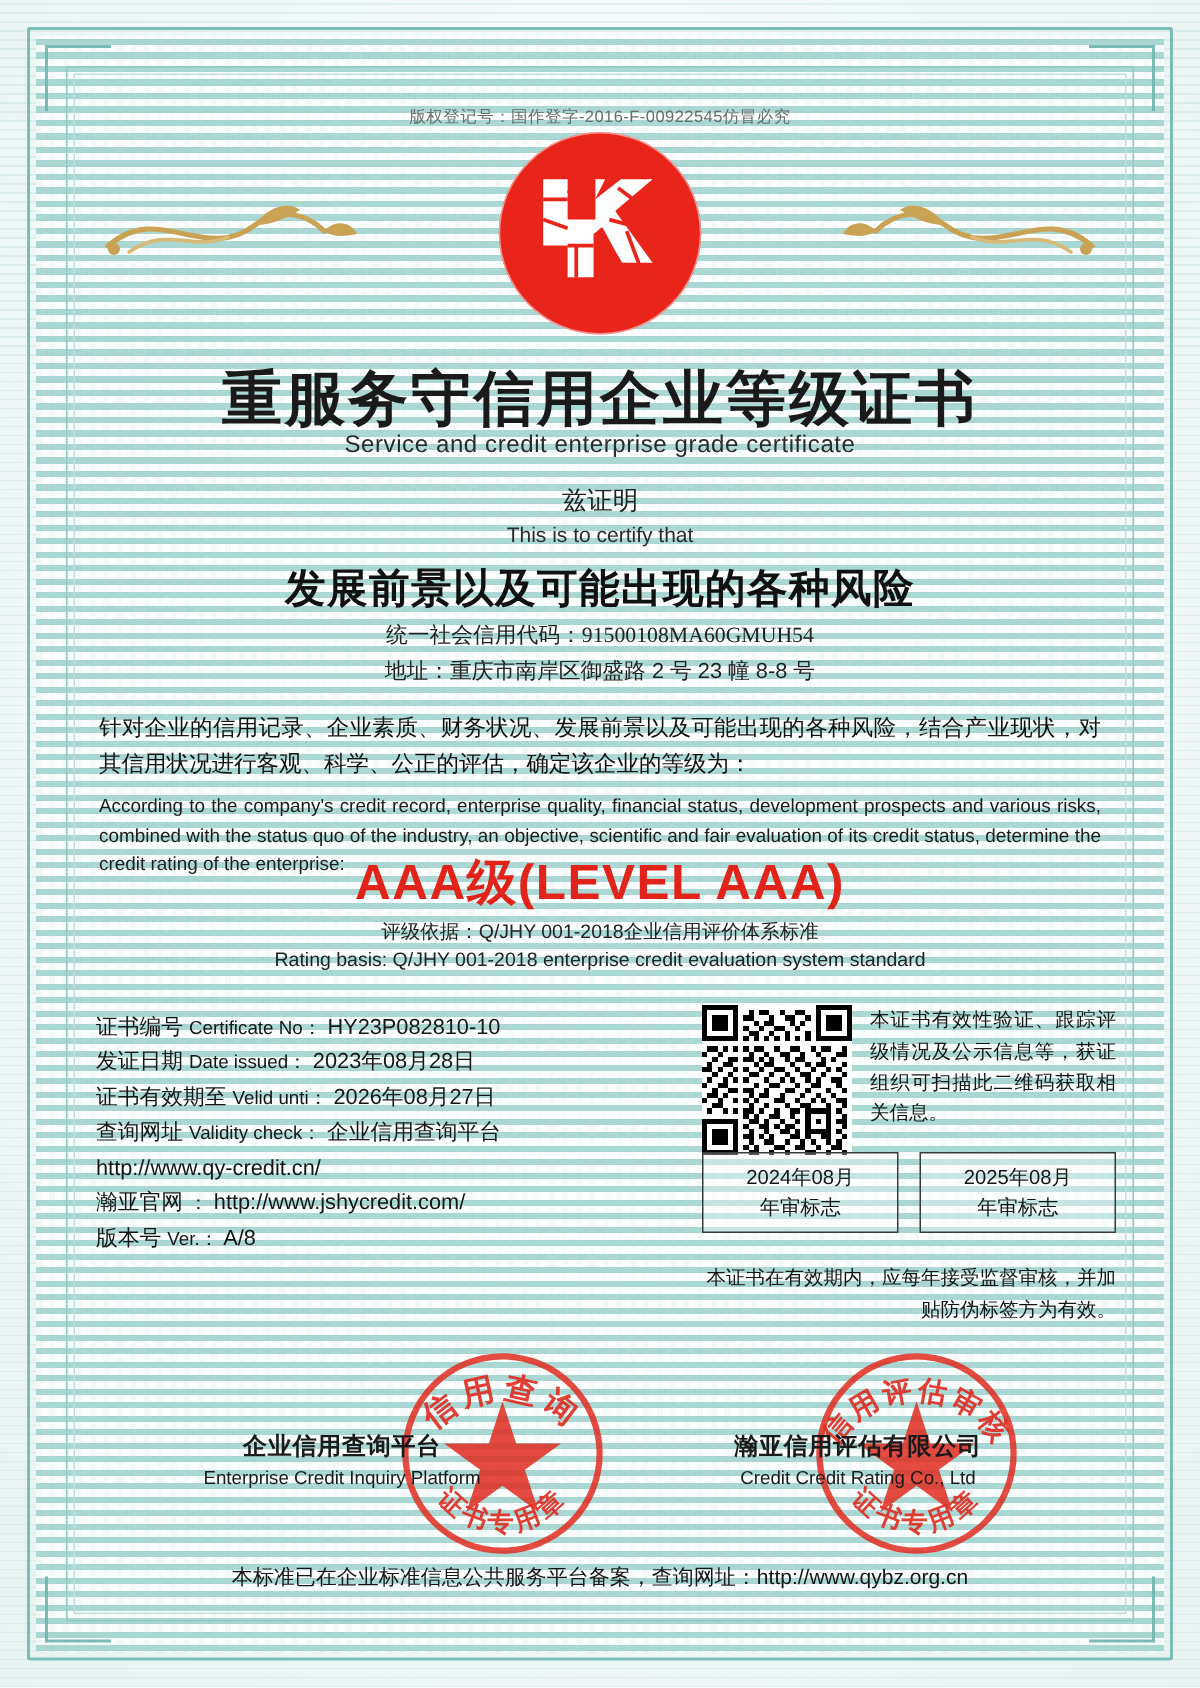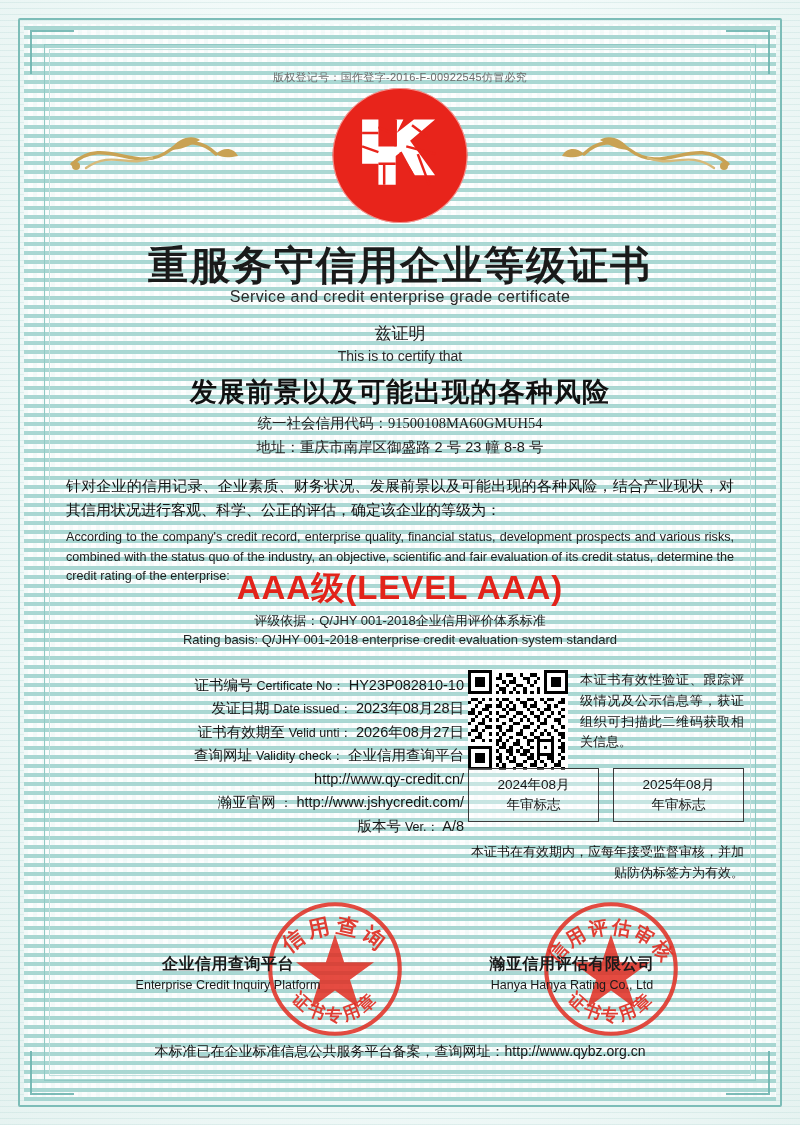--- a/index.html
+++ b/index.html
@@ -240,21 +240,21 @@
   
   .details {
     position: absolute;
     top: 618px;
     left: 8px;
     width: 400px;
     font-size: 14.5px;
     color: #151515;
     line-height: 1.62;
   }
-  .details .row { white-space: nowrap; text-align: right; }
+  .details .row { white-space: nowrap; }
   .details .lbl-cn { }
   .details .lbl-en { font-size: 12.5px; }
   .details .val { }
 
   
   .qr {
     position: absolute;
     top: 614px;
     left: 412px;
     width: 100px;
@@ -736,20 +736,20 @@
       </svg>
     </div>
 
     <div class="org-line">
       <div class="org">
         <div class="cn">企业信用查询平台</div>
         <div class="en">Enterprise Credit Inquiry Platform</div>
       </div>
       <div class="org">
         <div class="cn">瀚亚信用评估有限公司</div>
-        <div class="en">Hanya Hanya Rating Co., Ltd</div>
+        <div class="en">Credit Credit Rating Co., Ltd</div>
       </div>
     </div>
 
     <div class="bottom-note">本标准已在企业标准信息公共服务平台备案，查询网址：http://www.qybz.org.cn</div>
 
   </div>
 </div>
 
 </body></html>

